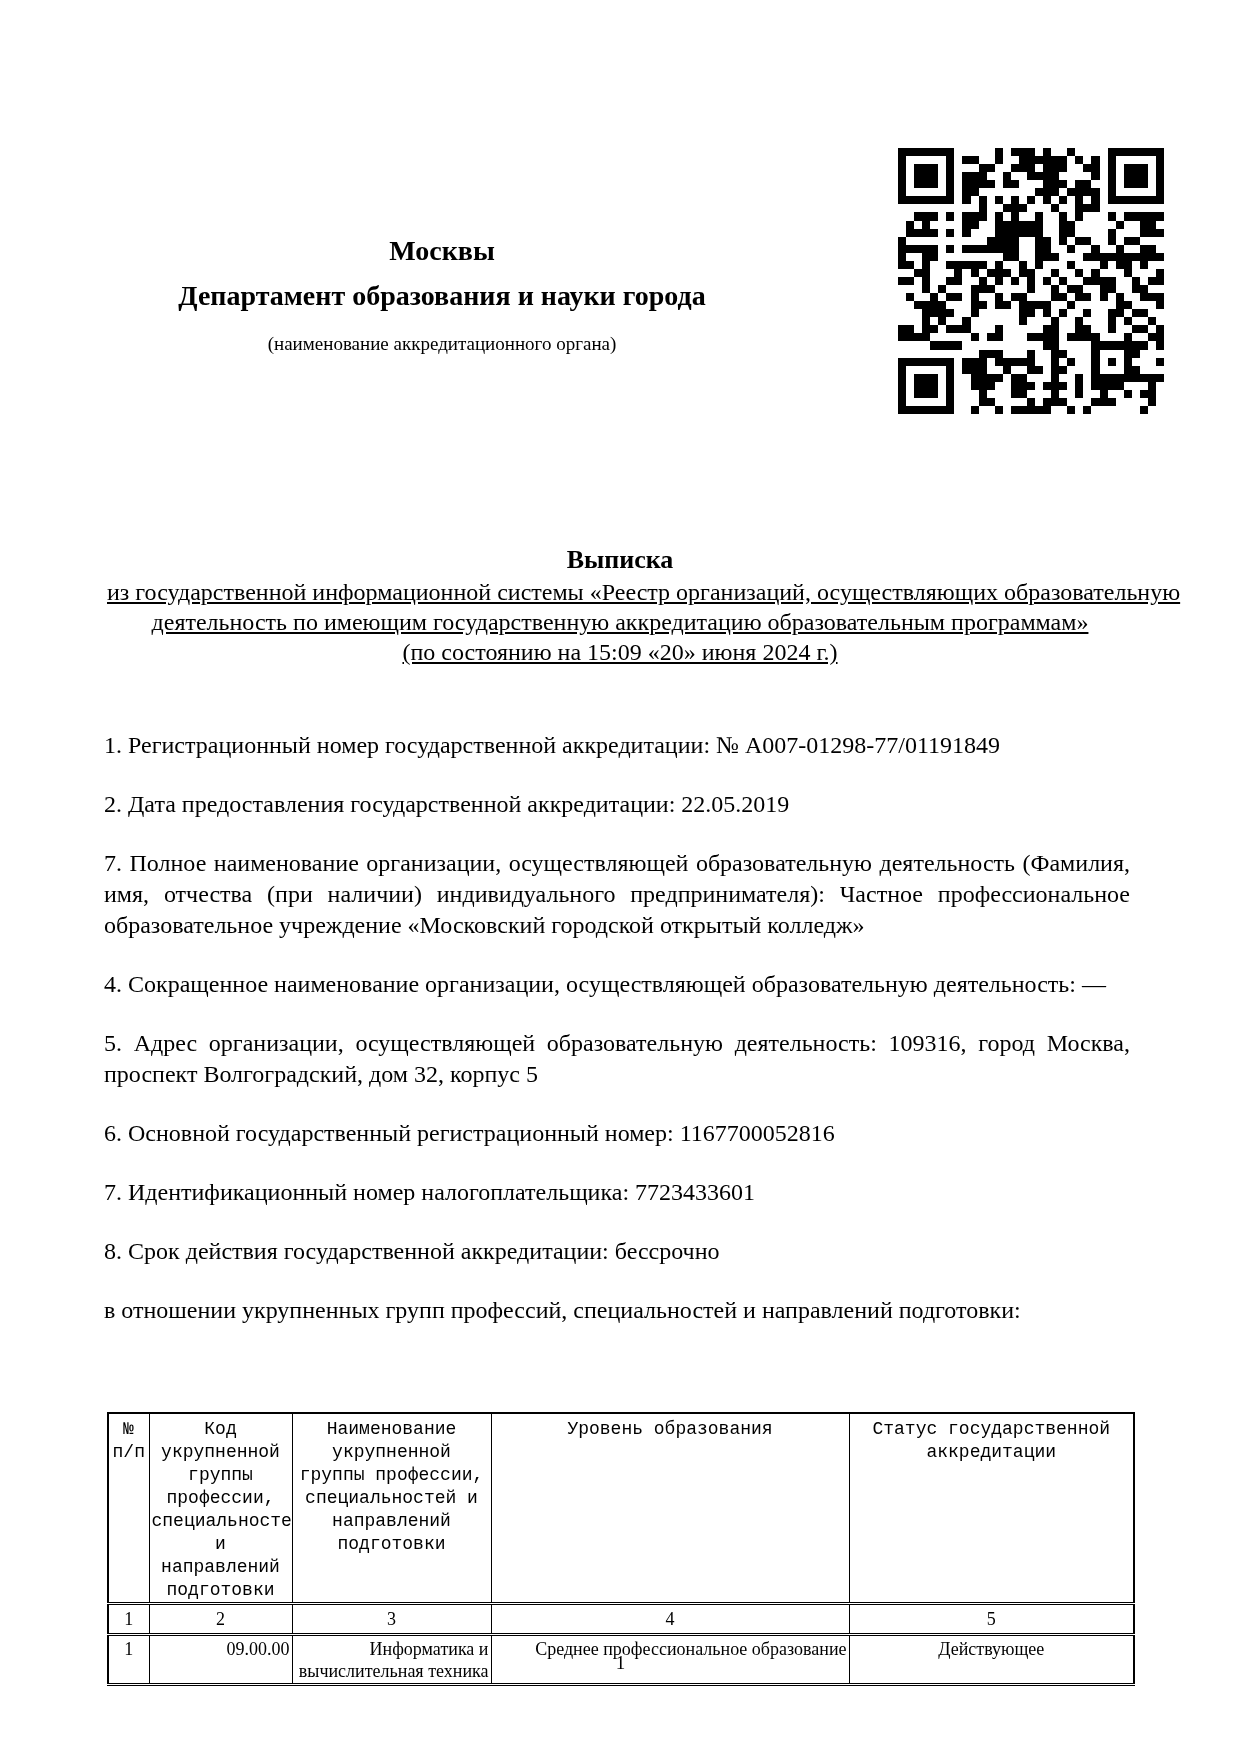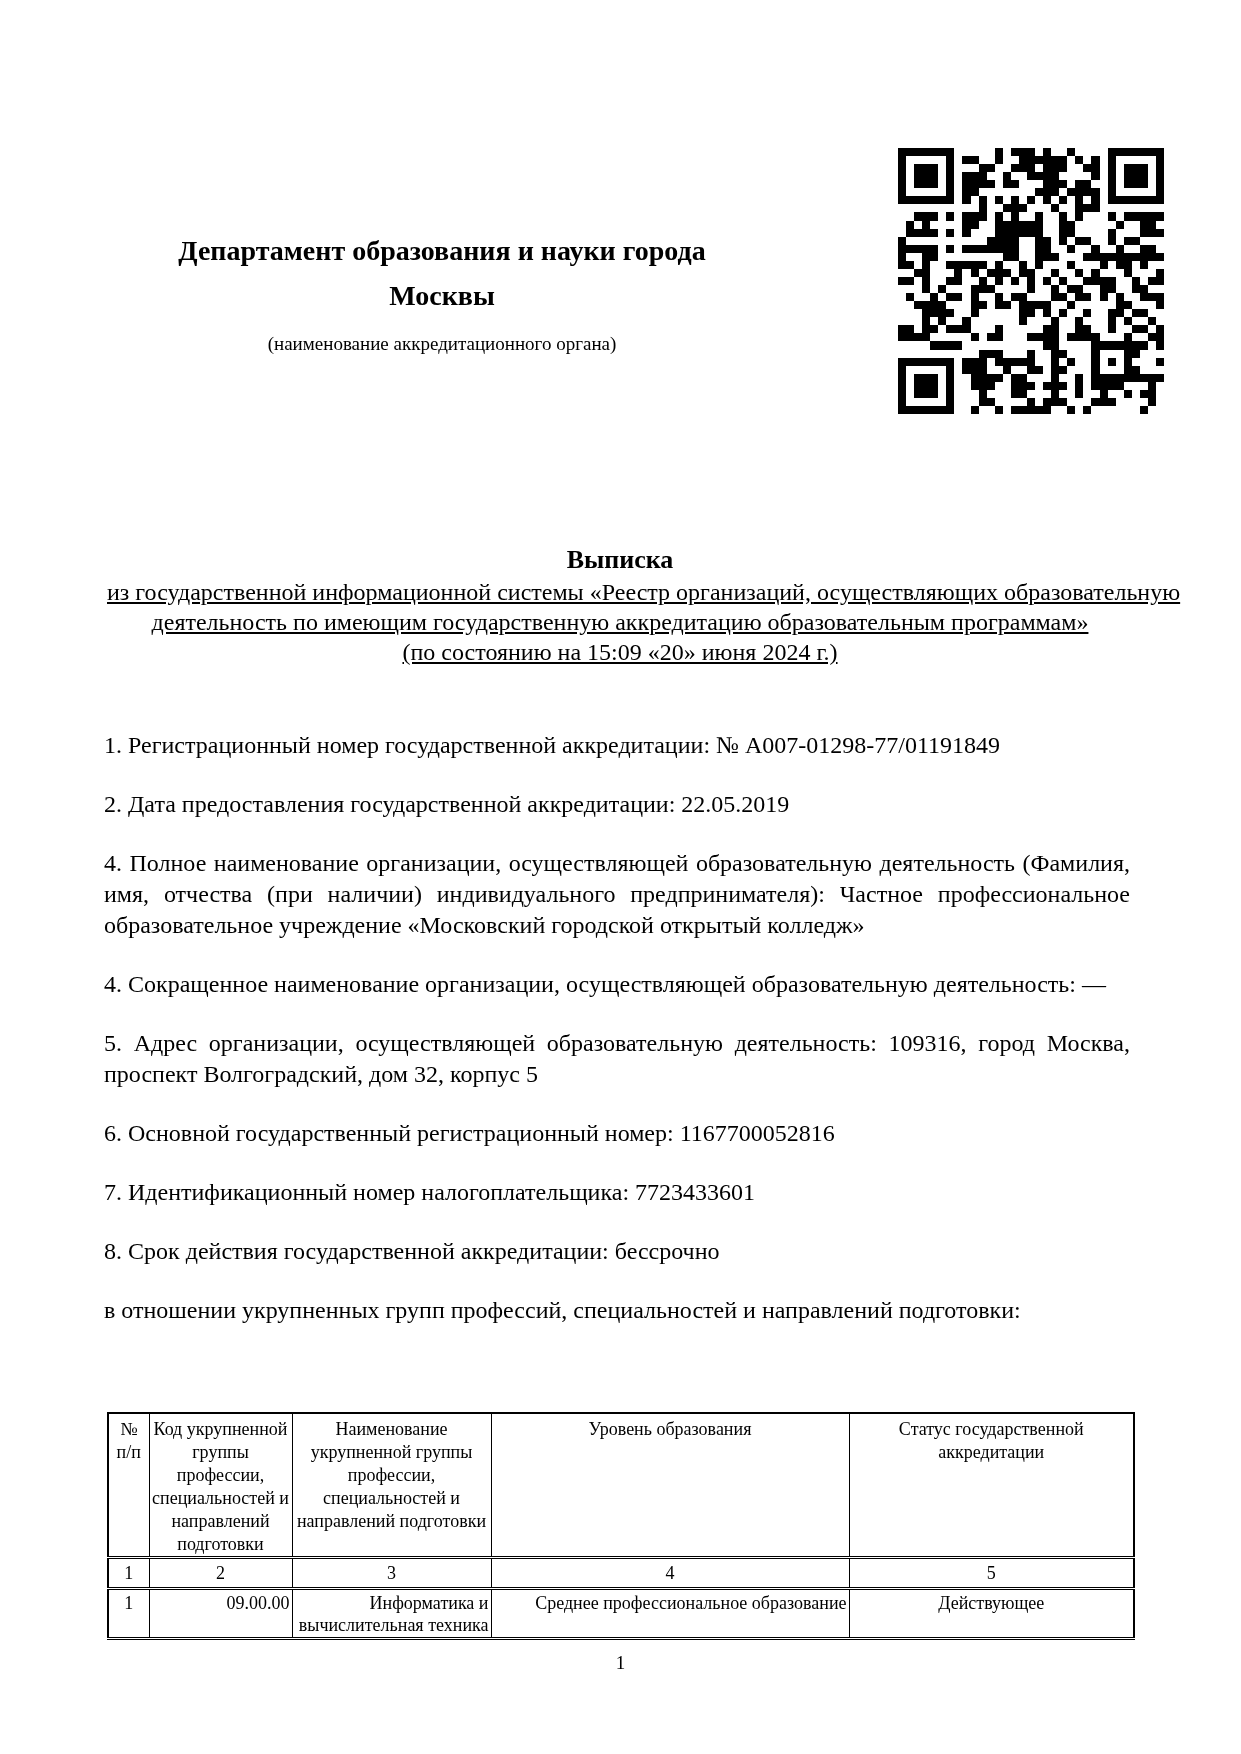--- a/index.html
+++ b/index.html
@@ -22,20 +22,21 @@
     position:absolute; left:107px; top:1412px; width:1026px;
     border-collapse:collapse; table-layout:fixed;
     border:2px solid #000;
   }
   .acc-table td { border-left:1px solid #000; border-right:1px solid #000; overflow:hidden; }
   .acc-table .hrow td {
     vertical-align:top; text-align:center;
     font-size:18px; line-height:23px;
     padding:4px 2px 0 2px; height:131px;
     border-bottom:3px double #000;
+    font-family:Liberation Mono, monospace;
   }
   .acc-table .nrow td {
     text-align:center; font-size:18px; line-height:22px;
     height:28px; padding:0;
     border-bottom:3px double #000;
   }
   .acc-table .drow td {
     vertical-align:top; font-size:18px; line-height:22px;
     padding:2px 2px 0 2px; height:45px;
     border-bottom:3px double #000;
@@ -580,36 +581,36 @@
       <rect x="15" y="32" width="1" height="1"></rect>
       <rect x="16" y="32" width="1" height="1"></rect>
       <rect x="17" y="32" width="1" height="1"></rect>
       <rect x="18" y="32" width="1" height="1"></rect>
       <rect x="21" y="32" width="1" height="1"></rect>
       <rect x="23" y="32" width="1" height="1"></rect>
       <rect x="30" y="32" width="1" height="1"></rect>
     </svg>
 
   <div class="org-block">
+    <div class="org-name">Москвы</div>
     <div class="org-name">Департамент образования и науки города</div>
-    <div class="org-name">Москвы</div>
     <div class="org-caption">(наименование аккредитационного органа)</div>
   </div>
 
   <div class="doc-head">
     <div class="doc-title">Выписка</div>
     <div class="doc-sub">из государственной информационной системы «Реестр организаций, осуществляющих образовательную</div>
     <div class="doc-sub">деятельность по имеющим государственную аккредитацию образовательным программам»</div>
     <div class="doc-sub">(по состоянию на 15:09 «20» июня 2024 г.)</div>
   </div>
 
   <div class="content">
     <p>1. Регистрационный номер государственной аккредитации: № А007-01298-77/01191849</p>
     <p>2. Дата предоставления государственной аккредитации: 22.05.2019</p>
-    <p>4. Полное наименование организации, осуществляющей образовательную деятельность (Фамилия, имя, отчества (при наличии) индивидуального предпринимателя): Частное профессиональное образовательное учреждение «Московский городской открытый колледж»</p>
+    <p>7. Полное наименование организации, осуществляющей образовательную деятельность (Фамилия, имя, отчества (при наличии) индивидуального предпринимателя): Частное профессиональное образовательное учреждение «Московский городской открытый колледж»</p>
     <p>4. Сокращенное наименование организации, осуществляющей образовательную деятельность: —</p>
     <p>5. Адрес организации, осуществляющей образовательную деятельность: 109316, город Москва, проспект Волгоградский, дом 32, корпус 5</p>
     <p>6. Основной государственный регистрационный номер: 1167700052816</p>
     <p>7. Идентификационный номер налогоплательщика: 7723433601</p>
     <p>8. Срок действия государственной аккредитации: бессрочно</p>
     <p>в отношении укрупненных групп профессий, специальностей и направлений подготовки:</p>
   </div>
 
   <table class="acc-table">
     <colgroup>

